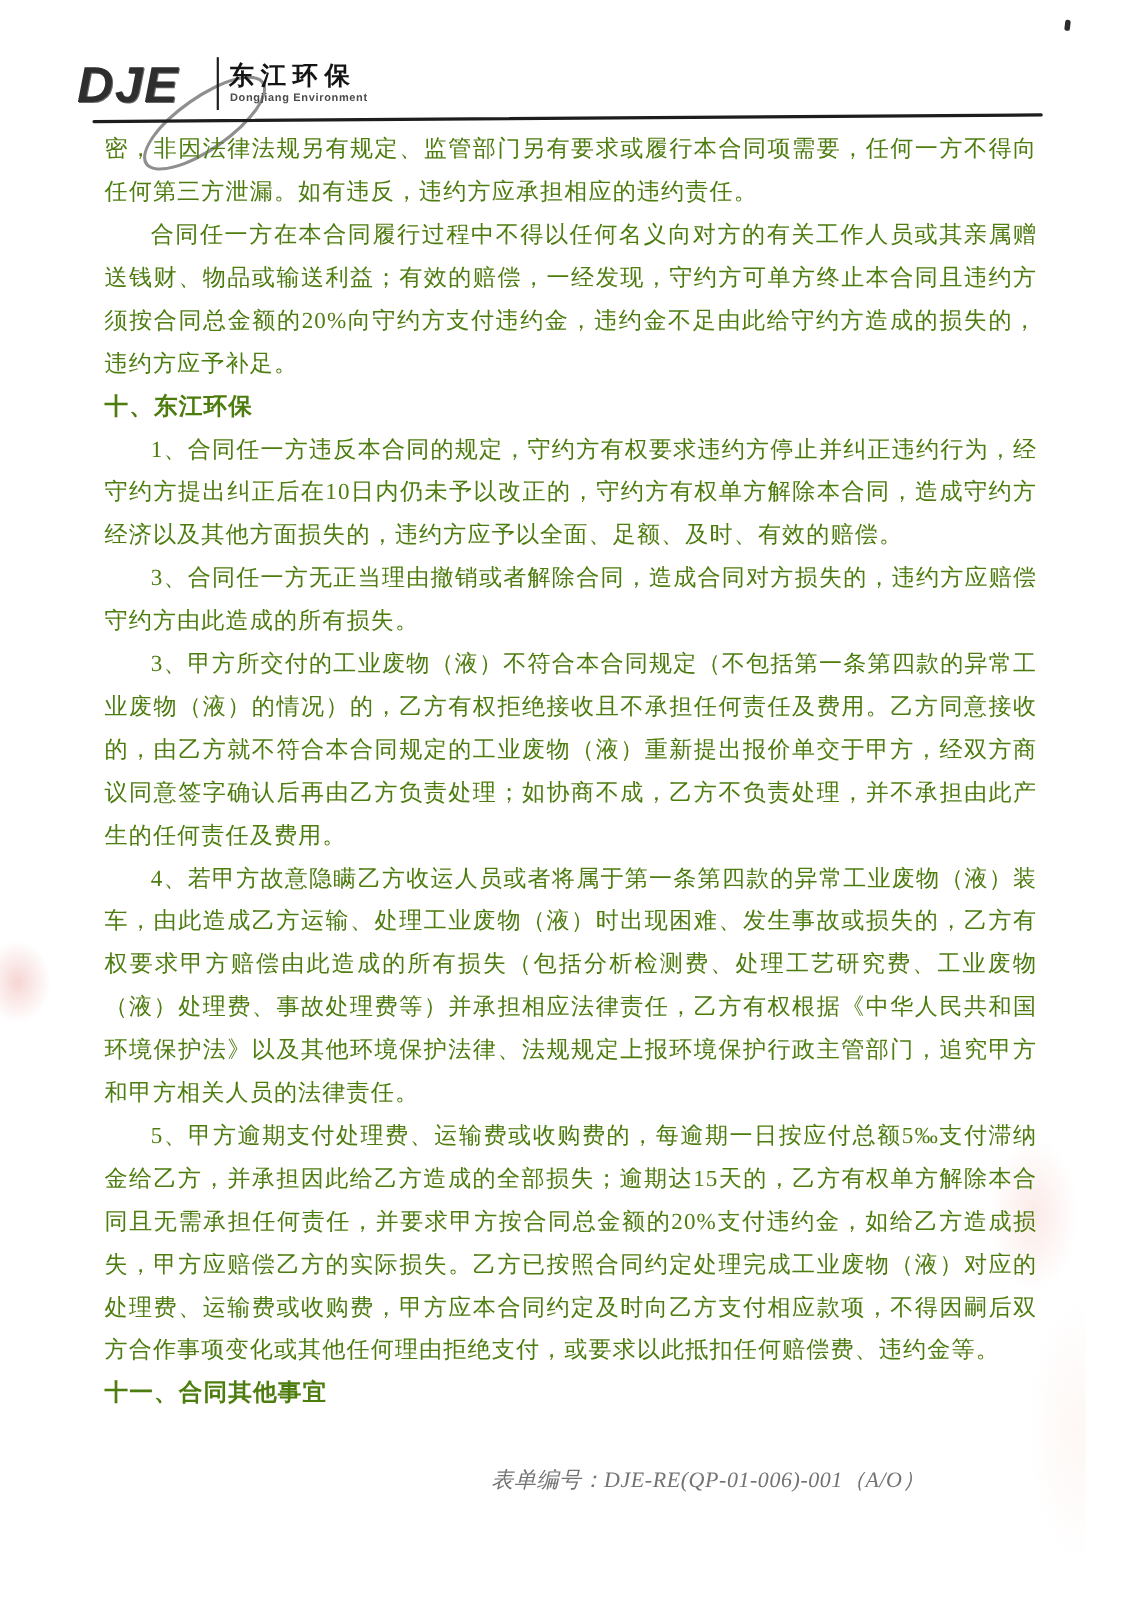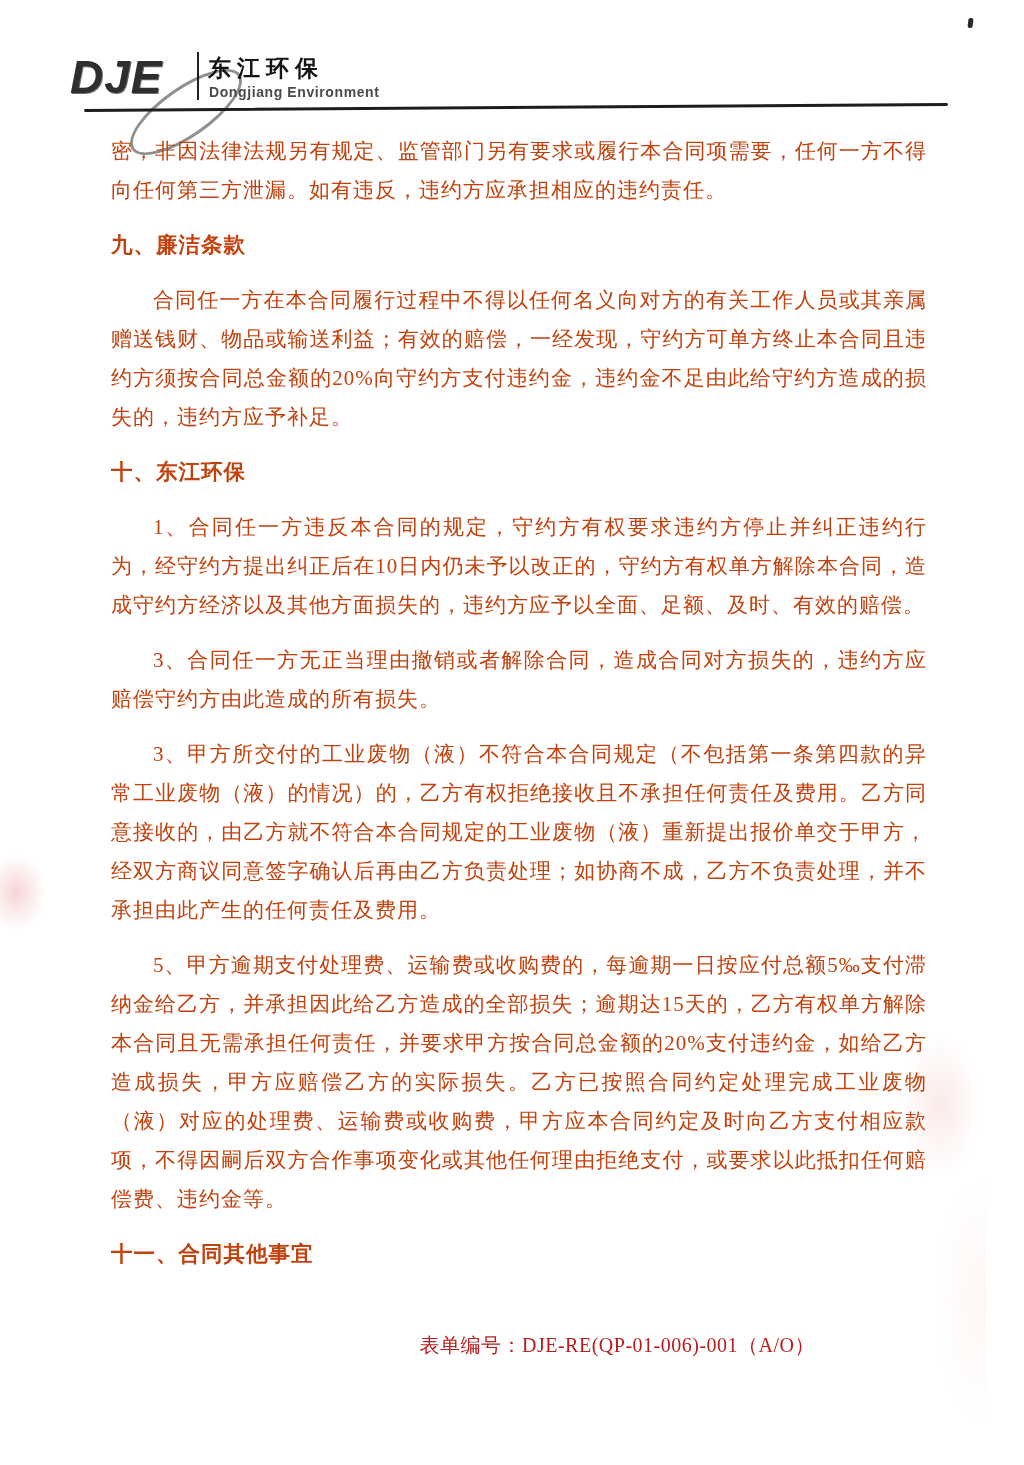--- a/index.html
+++ b/index.html
@@ -66,21 +66,21 @@
     letter-spacing: 6px;
     color: #141414;
     white-space: nowrap;
     text-align: center;
   }
   .logo-en {
     position: absolute;
     left: 143px; top: 44px;
     font-family: "Liberation Sans", "DejaVu Sans", sans-serif;
     font-weight: bold;
-    font-size: 14px;
+    font-size: 10px;
     letter-spacing: 0.6px;
     color: #4a4a4a;
     white-space: nowrap;
   }
   .header-rule {
     position: absolute;
     left: 84px; top: 109px;
     width: 864px; height: 3px;
     background: #1d1d1d;
     transform: rotate(-0.4deg);
@@ -119,44 +119,45 @@
     pointer-events: none;
   }
 
   
   .content {
     position: absolute;
     left: 95px; top: 116px;
     width: 848px;
   }
   .content p, .content h3 {
-    margin: 16px;
+    margin: 0;
     font-size: 21px;
     line-height: 39px;
     letter-spacing: 1px;
     text-align: justify;
-    color: #c2410c;
+    color: #4d7c0f;
   }
   .content h3 {
     font-family: "Liberation Sans", "DejaVu Sans", sans-serif;
     font-weight: bold;
     font-size: 21.5px;
     text-align: left;
   }
   .para { text-indent: 2em; }
   .cont { text-indent: 0; }
 
   
   .form-number {
     position: absolute;
-    right: 172px; top: 1332px;
+    right: 146px; top: 1332px;
     font-size: 20px;
     letter-spacing: 0.5px;
-    color: #b91c1c;
+    color: #737373;
     white-space: nowrap;
+    font-style: italic;
   }
 </style>
 </head>
 <body>
 
 <div class="page">
 
   <div class="letterhead">
     <div class="logo">
       <div class="logo-swoosh"></div>
@@ -168,25 +169,25 @@
     <div class="header-rule"></div>
   </div>
 
   <div class="scan-speck"></div>
   <div class="smudge-left"></div>
   <div class="smudge-right"></div>
   <div class="smudge-right2"></div>
 
   <div class="content">
     <p class="cont">密，非因法律法规另有规定、监管部门另有要求或履行本合同项需要，任何一方不得向任何第三方泄漏。如有违反，违约方应承担相应的违约责任。</p>
-    <h3>九、廉洁条款</h3>
     <p class="para">合同任一方在本合同履行过程中不得以任何名义向对方的有关工作人员或其亲属赠送钱财、物品或输送利益；有效的赔偿，一经发现，守约方可单方终止本合同且违约方须按合同总金额的20%向守约方支付违约金，违约金不足由此给守约方造成的损失的，违约方应予补足。</p>
     <h3>十、东江环保</h3>
     <p class="para">1、合同任一方违反本合同的规定，守约方有权要求违约方停止并纠正违约行为，经守约方提出纠正后在10日内仍未予以改正的，守约方有权单方解除本合同，造成守约方经济以及其他方面损失的，违约方应予以全面、足额、及时、有效的赔偿。</p>
     <p class="para">3、合同任一方无正当理由撤销或者解除合同，造成合同对方损失的，违约方应赔偿守约方由此造成的所有损失。</p>
     <p class="para">3、甲方所交付的工业废物（液）不符合本合同规定（不包括第一条第四款的异常工业废物（液）的情况）的，乙方有权拒绝接收且不承担任何责任及费用。乙方同意接收的，由乙方就不符合本合同规定的工业废物（液）重新提出报价单交于甲方，经双方商议同意签字确认后再由乙方负责处理；如协商不成，乙方不负责处理，并不承担由此产生的任何责任及费用。</p>
+    <p class="para">4、若甲方故意隐瞒乙方收运人员或者将属于第一条第四款的异常工业废物（液）装车，由此造成乙方运输、处理工业废物（液）时出现困难、发生事故或损失的，乙方有权要求甲方赔偿由此造成的所有损失（包括分析检测费、处理工艺研究费、工业废物（液）处理费、事故处理费等）并承担相应法律责任，乙方有权根据《中华人民共和国环境保护法》以及其他环境保护法律、法规规定上报环境保护行政主管部门，追究甲方和甲方相关人员的法律责任。</p>
     <p class="para">5、甲方逾期支付处理费、运输费或收购费的，每逾期一日按应付总额5‰支付滞纳金给乙方，并承担因此给乙方造成的全部损失；逾期达15天的，乙方有权单方解除本合同且无需承担任何责任，并要求甲方按合同总金额的20%支付违约金，如给乙方造成损失，甲方应赔偿乙方的实际损失。乙方已按照合同约定处理完成工业废物（液）对应的处理费、运输费或收购费，甲方应本合同约定及时向乙方支付相应款项，不得因嗣后双方合作事项变化或其他任何理由拒绝支付，或要求以此抵扣任何赔偿费、违约金等。</p>
     <h3>十一、合同其他事宜</h3>
   </div>
 
   <div class="form-number">表单编号：DJE-RE(QP-01-006)-001（A/O）</div>
 
 </div>
 
 </body></html>

